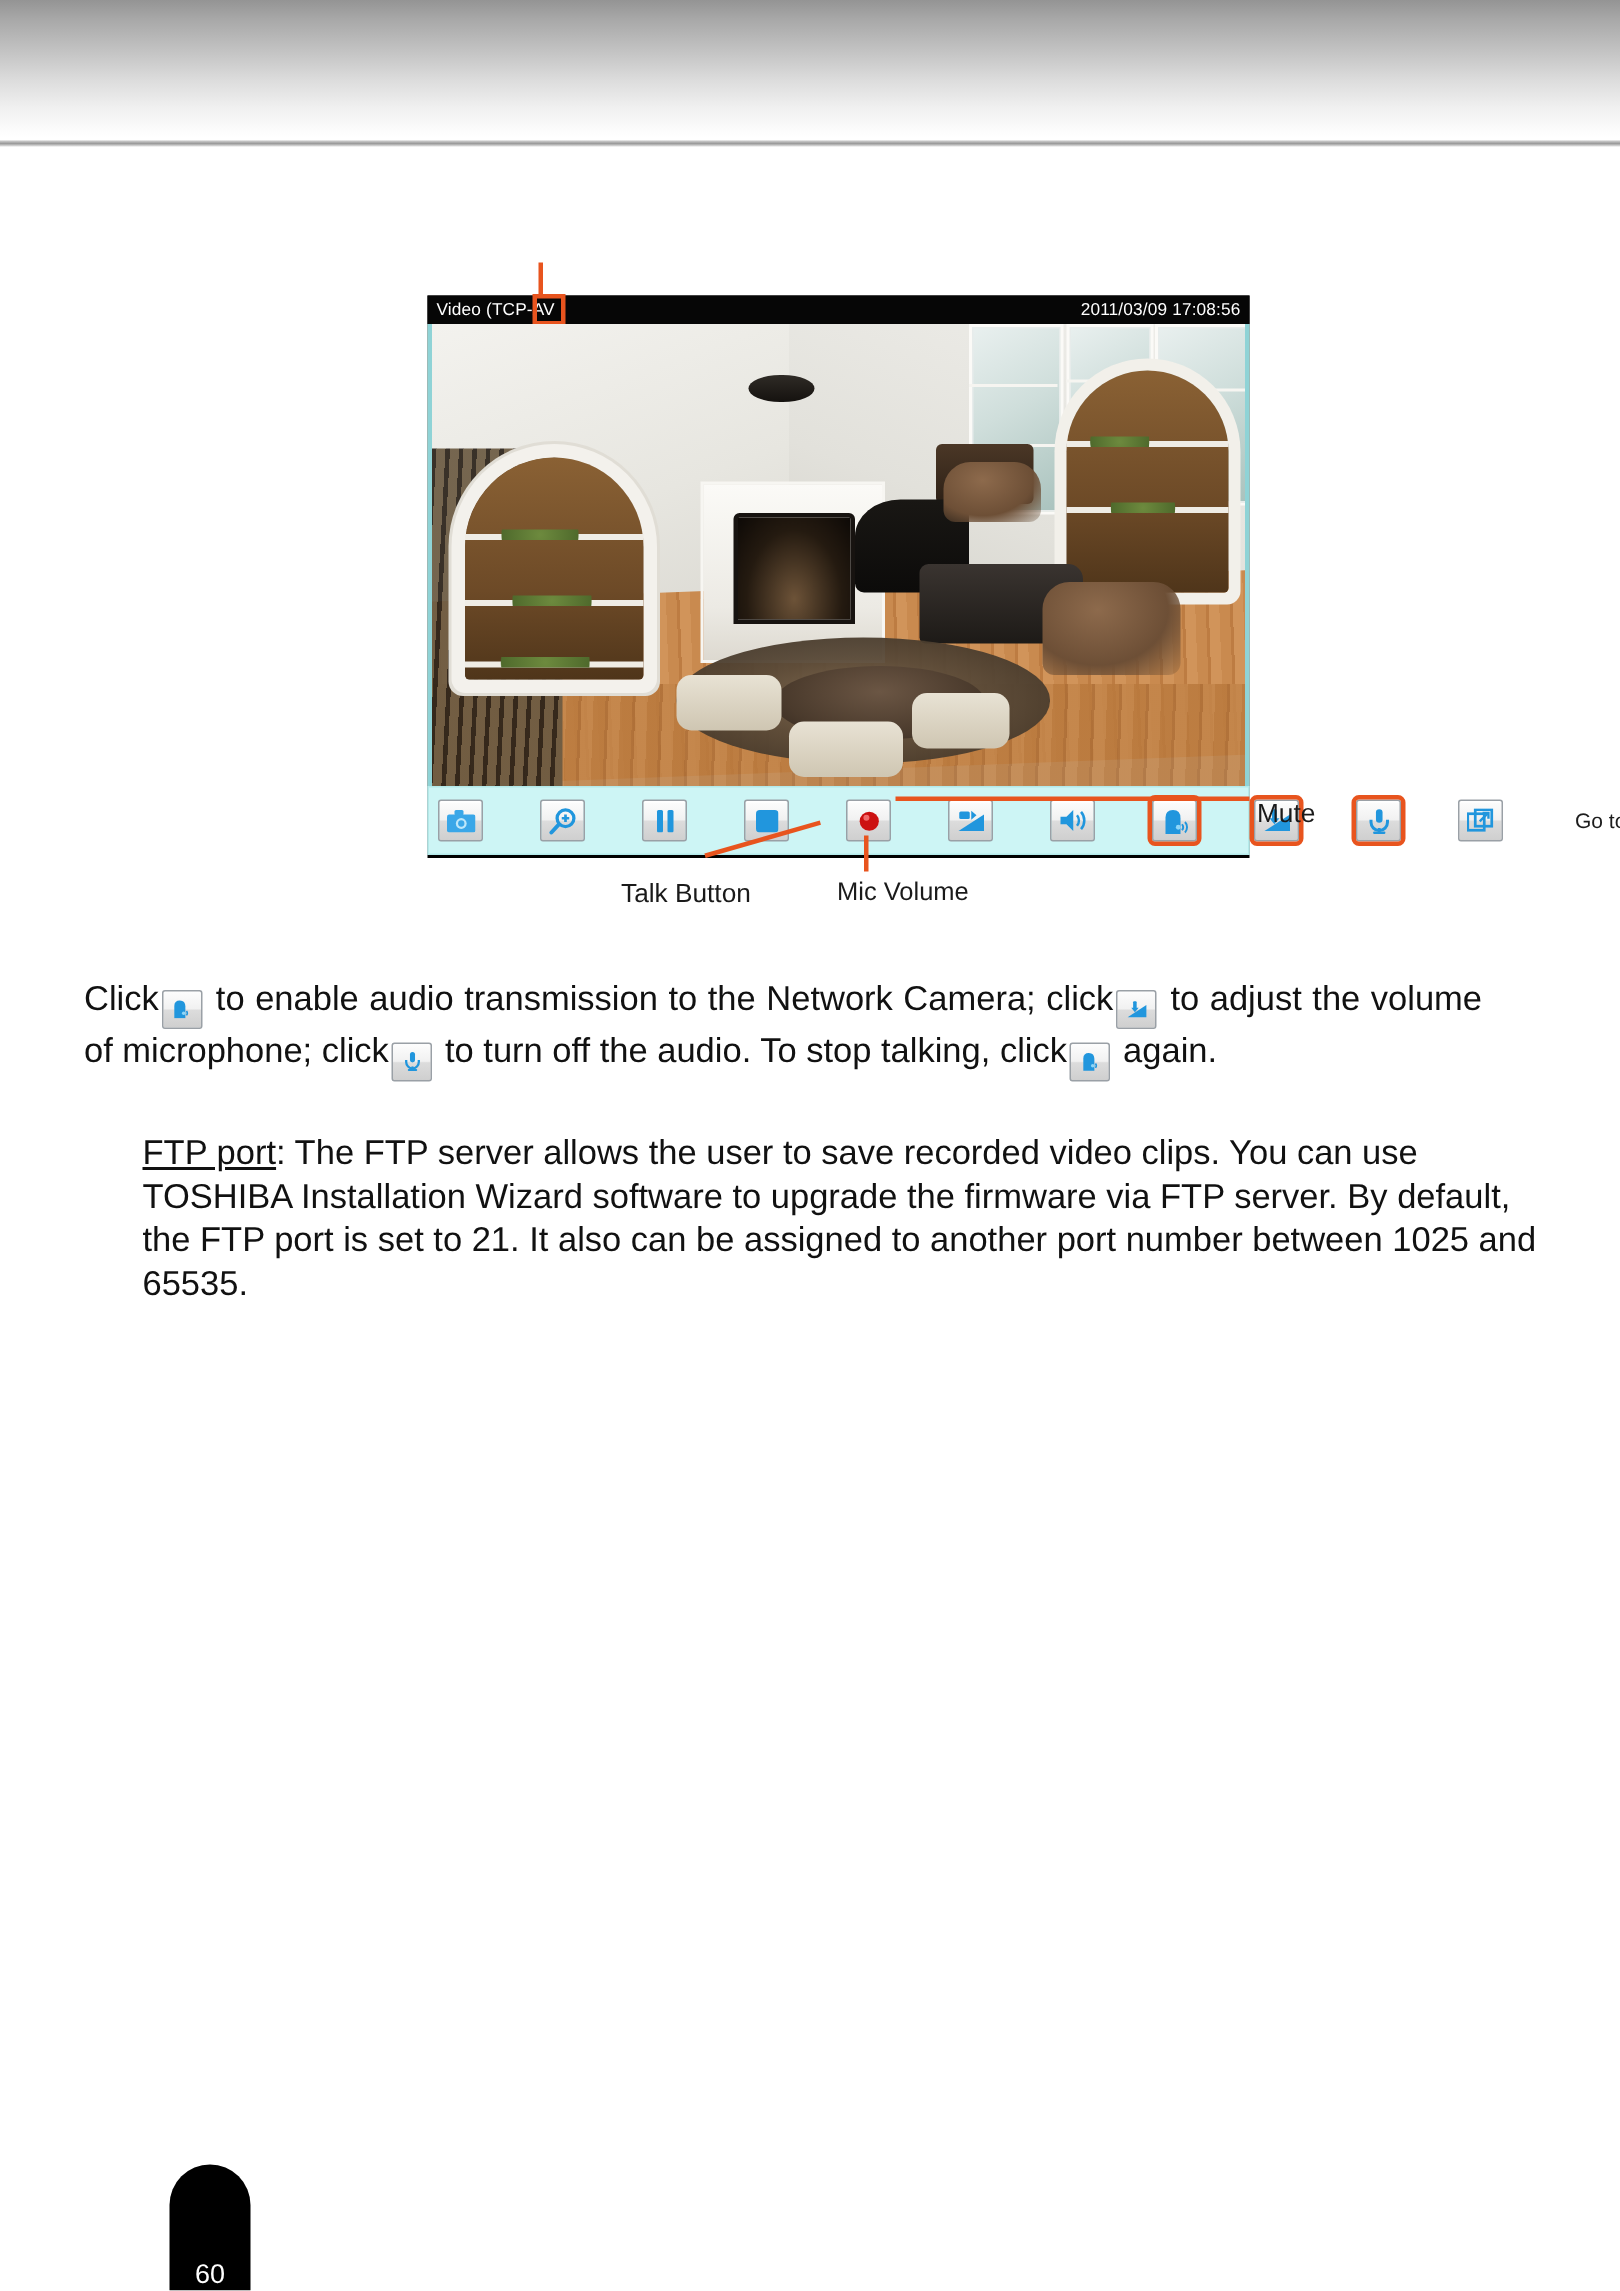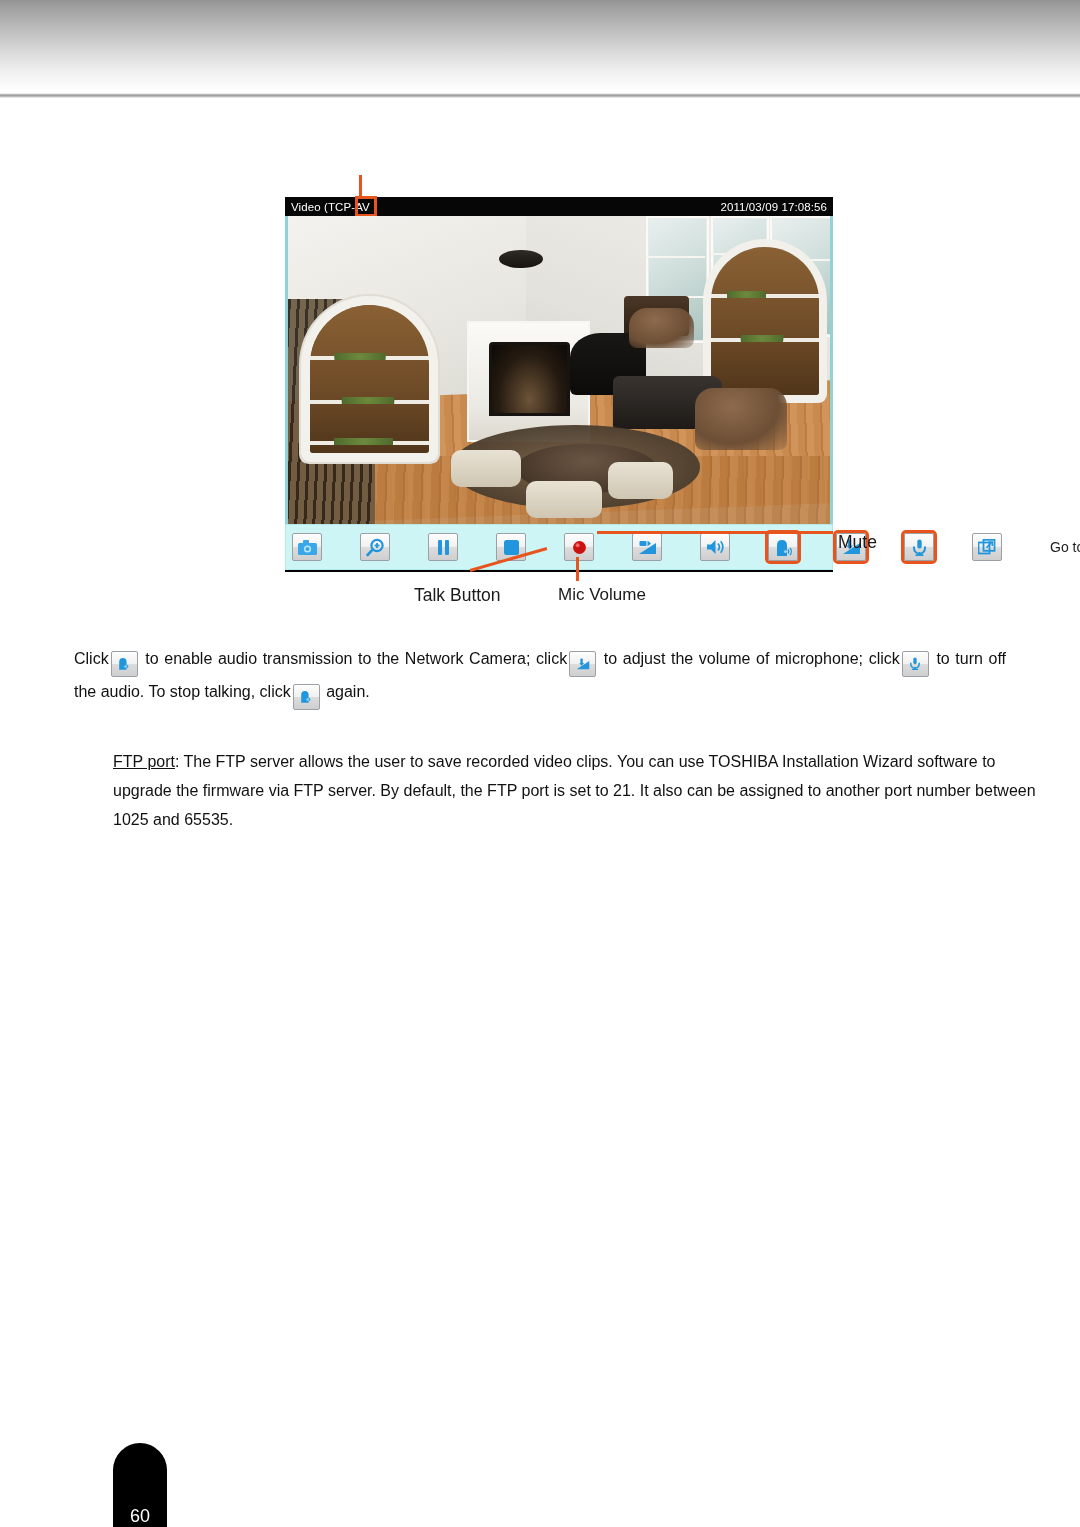--- a/index.html
+++ b/index.html
@@ -279,23 +279,23 @@
     left: 576px;
     top: 557px;
     width: 3px;
     height: 24px;
     background: #e8541e;
   }
 
   
   .body-copy {
     position: absolute;
-    left: 74px;
+    left: 56px;
     width: 932px;
-    font-size: 16px;
+    font-size: 23px;
     color: #111111;
     line-height: 29px;
   }
   #para-audio { top: 628px; text-align: justify; }
   #para-ftp   { top: 731px; text-align: left; margin-left: 39px; }
   .u { text-decoration: underline; }
 
   .inline-icon {
     display: inline-flex;
     align-items: center;

